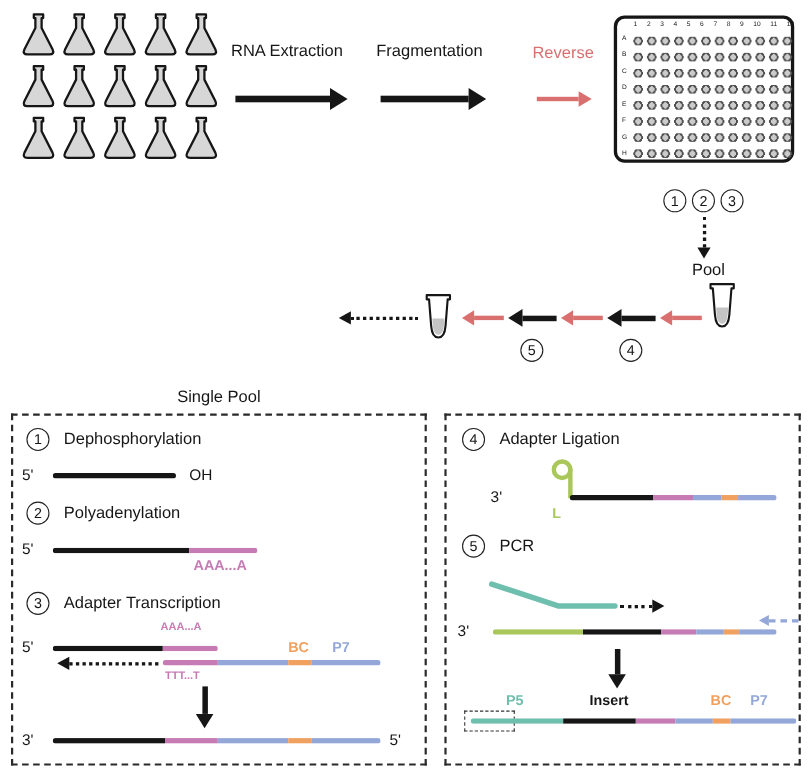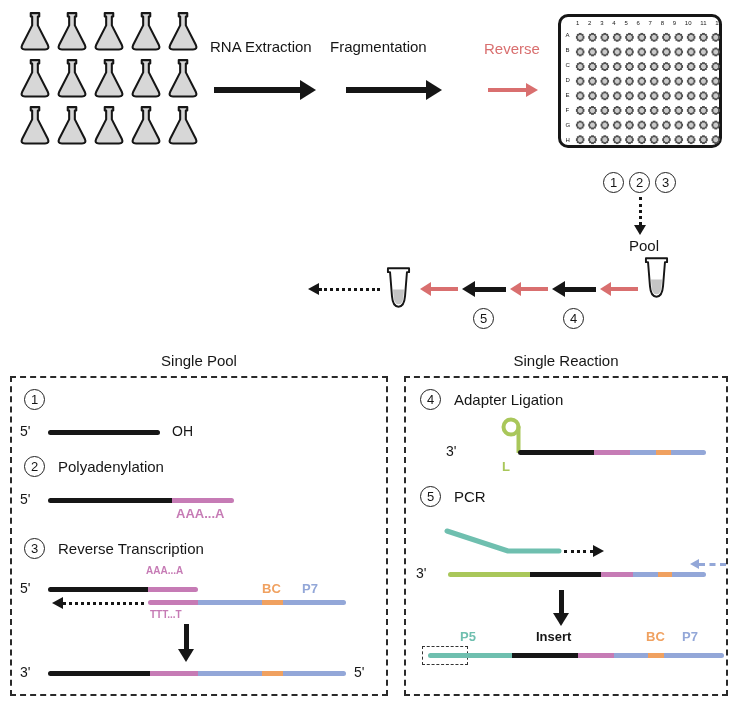--- a/index.html
+++ b/index.html
@@ -129,21 +129,21 @@
         <use href="#flask-shape"></use>
       </svg>
   </div>
 
   <div class="lbl" style="left:210px;top:38px">RNA Extraction</div>
   <div class="arr big right" style="left:214px;top:78px;width:102px">
       <div class="sh"></div>
       <div class="hd"></div>
     </div>
 
-  <div class="lbl" style="left:330px;top:38px">Fragmentation</div>
+  <div class="lbl" style="left:342px;top:38px">Fragmentation</div>
   <div class="arr big right" style="left:346px;top:78px;width:96px">
       <div class="sh"></div>
       <div class="hd"></div>
     </div>
 
   <div class="lbl t-red" style="left:484px;top:40px">Reverse</div>
   <div class="arr red right" style="left:488px;top:80px;width:50px">
       <div class="sh"></div>
       <div class="hd"></div>
     </div>
@@ -215,43 +215,43 @@
     </div>
   <div class="arr red left" style="left:600px;top:279px;width:38px">
       <div class="hd"></div>
       <div class="sh"></div>
     </div>
 
   <div class="cnum" style="left:473px;top:308px">5</div>
   <div class="cnum" style="left:563px;top:308px">4</div>
 
   <div class="lbl ctr" style="left:120px;top:352px;width:158px">Single Pool</div>
-  <div class="lbl ctr" style="left:486px;top:352px;width:160px">Single Reaction</div>
 
   <div class="pbox" style="left:10px;top:376px;width:378px;height:320px"></div>
   <div class="pbox" style="left:404px;top:376px;width:324px;height:320px"></div>
 
   <div class="cnum" style="left:24px;top:389px">1</div>
+  <div class="lbl" style="left:58px;top:391px">Dephosphorylation</div>
   <div class="prime" style="left:20px;top:423px">5'</div>
   <div class="strand" style="left:48px;top:430px;width:112px">
       <div class="seg black" style="width:112px"></div>
     </div>
   <div class="prime" style="left:172px;top:423px">OH</div>
 
   <div class="cnum" style="left:24px;top:456px">2</div>
   <div class="lbl" style="left:58px;top:458px">Polyadenylation</div>
   <div class="prime" style="left:20px;top:491px">5'</div>
   <div class="strand" style="left:48px;top:498px;width:186px">
     <div class="seg black" style="width:124px"></div>
     <div class="seg pink" style="width:62px"></div>
   </div>
   <div class="tag t-pink" style="left:176px;top:506px">AAA...A</div>
 
   <div class="cnum" style="left:24px;top:538px">3</div>
-  <div class="lbl" style="left:58px;top:540px">Reverse Transcription</div>
+  <div class="lbl" style="left:58px;top:540px">Adapter Transcription</div>
 
   <div class="tag small t-pink" style="left:146px;top:565px">AAA...A</div>
   <div class="prime" style="left:20px;top:580px">5'</div>
   <div class="strand" style="left:48px;top:587px;width:150px">
     <div class="seg black" style="width:100px"></div>
     <div class="seg pink" style="width:50px"></div>
   </div>
   <div class="tag t-orange" style="left:262px;top:581px">BC</div>
   <div class="tag t-blue" style="left:302px;top:581px">P7</div>
 

